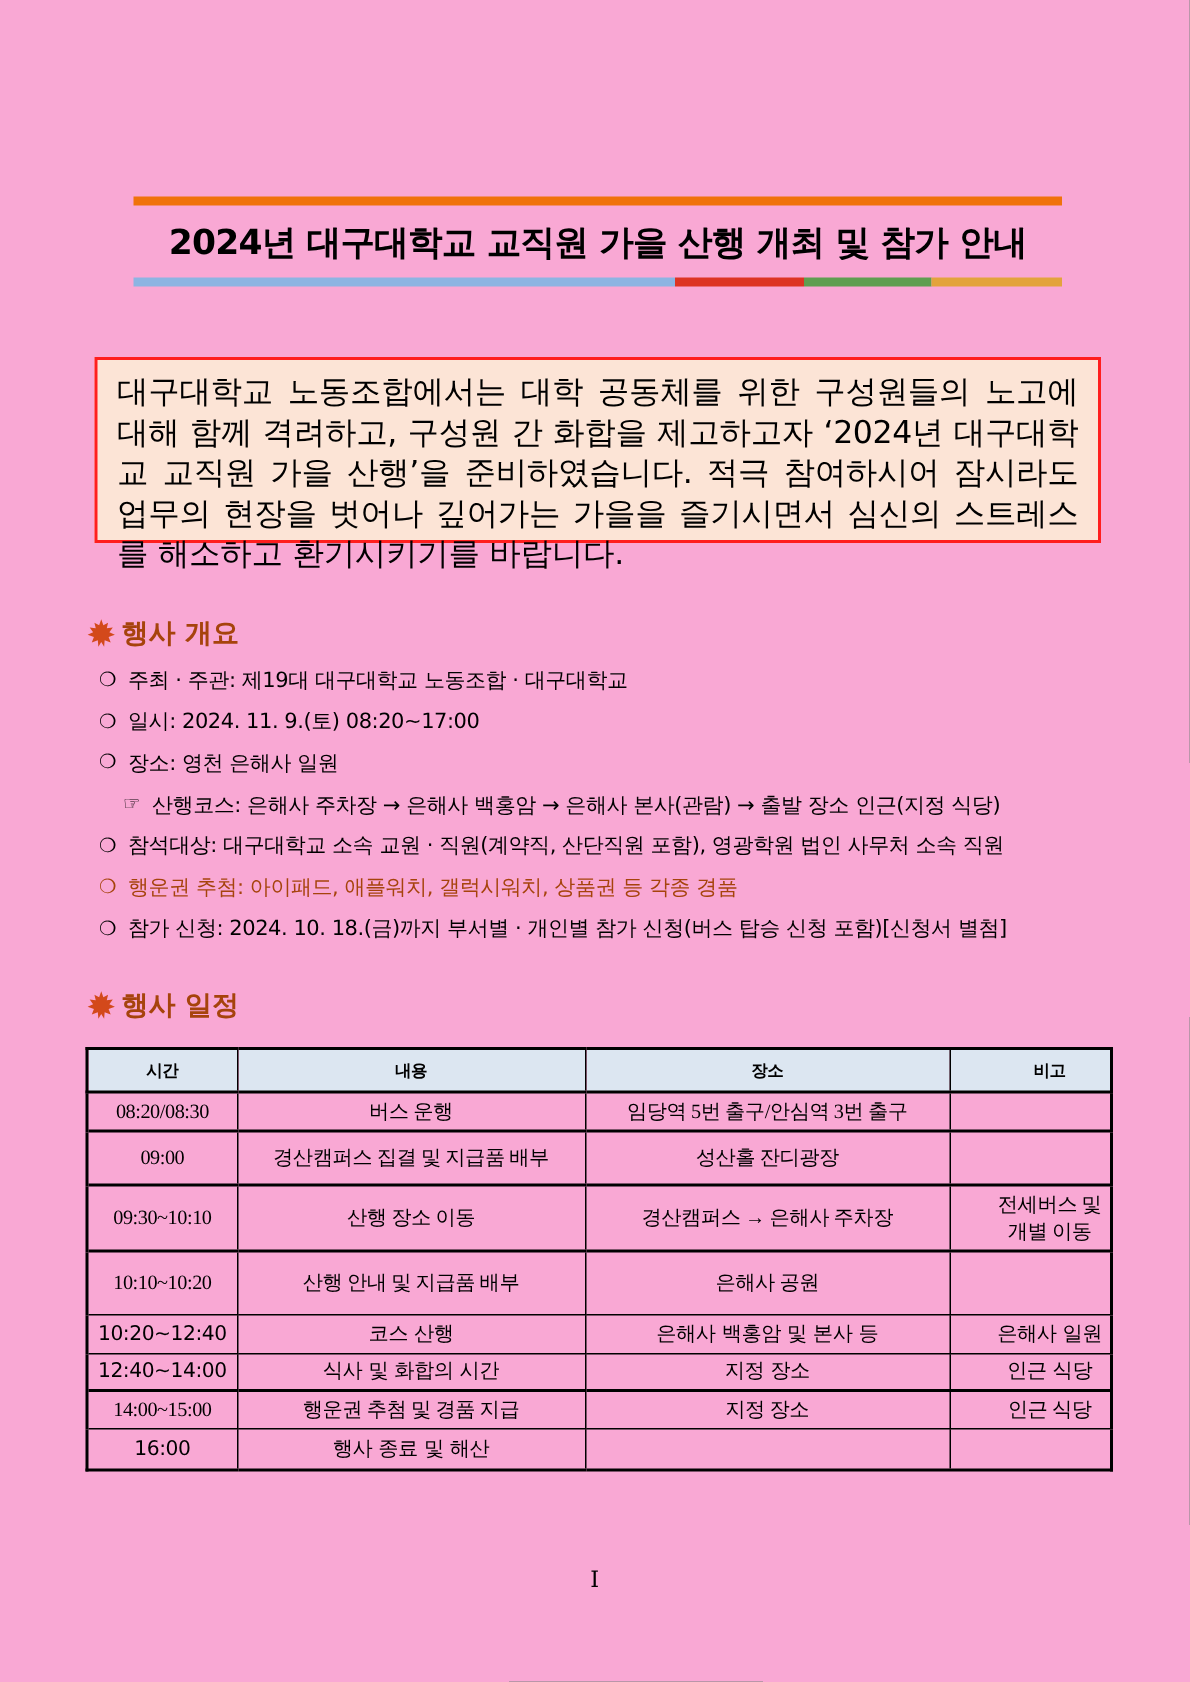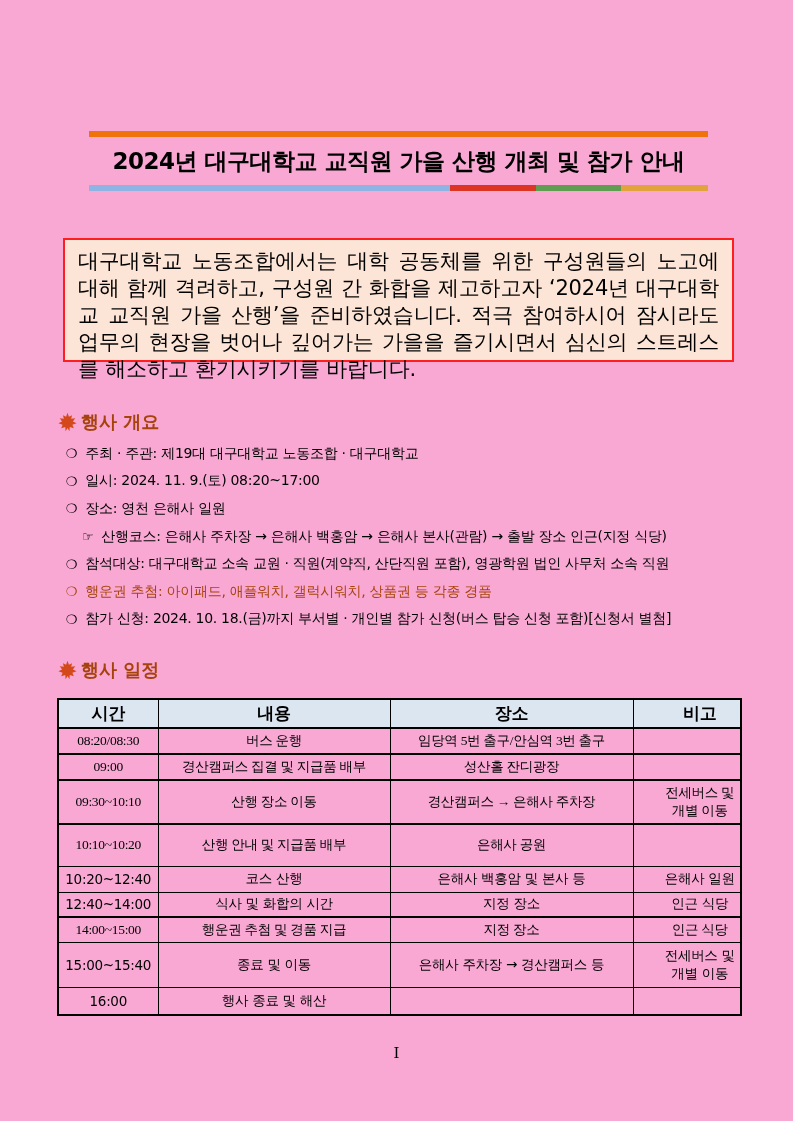--- a/index.html
+++ b/index.html
@@ -55,21 +55,21 @@
   .schedule-table {
     position:absolute; left:57px; top:698px; width:683px;
     border-collapse:collapse; table-layout:fixed;
   }
   .schedule-table th, .schedule-table td {
     border:1.5px solid #000; text-align:center; vertical-align:middle;
     padding:1px 3px; font-size:13.5px; letter-spacing:-0.3px;
     white-space:pre-line; overflow:hidden;
   }
   .schedule-table th {
-    background:#DCE6F1; font-weight:bold; font-size:17px;
+    background:#DCE6F1; font-weight:bold; font-size:11px;
     border-top:2.5px solid #000; border-bottom:2.5px solid #000;
   }
   .schedule-table tr.thick td { border-top:2.5px solid #000;font-family:Liberation Serif, serif; }
   .schedule-table tr:last-child td { border-bottom:2.5px solid #000; }
   .schedule-table th:first-child, .schedule-table td:first-child { border-left:2.5px solid #000; }
   .schedule-table th:last-child,  .schedule-table td:last-child  { border-right:2.5px solid #000;padding-left:29px; }
   
   .page-number {
     position:absolute; left:0; top:1044px; width:100%;
     text-align:center; font-family:"DejaVu Serif","Liberation Serif",serif;
@@ -150,21 +150,21 @@
           <th>비고</th>
         </tr>
       </thead>
     <tbody>
         <tr class="thick" style="height: 26px;">
           <td>08:20/08:30</td>
           <td>버스 운행</td>
           <td>임당역 5번 출구/안심역 3번 출구</td>
           <td></td>
         </tr>
-        <tr class="thick" style="height: 26px;">
+        <tr class="thick" style="height: 36px;">
           <td>09:00</td>
           <td>경산캠퍼스 집결 및 지급품 배부</td>
           <td>성산홀 잔디광장</td>
           <td></td>
         </tr>
         <tr class="thick" style="height: 44px;">
           <td>09:30~10:10</td>
           <td>산행 장소 이동</td>
           <td>경산캠퍼스 → 은해사 주차장</td>
           <td>전세버스 및
@@ -187,27 +187,20 @@
           <td>식사 및 화합의 시간</td>
           <td>지정 장소</td>
           <td>인근 식당</td>
         </tr>
         <tr class="thick" style="height: 25px;">
           <td>14:00~15:00</td>
           <td>행운권 추첨 및 경품 지급</td>
           <td>지정 장소</td>
           <td>인근 식당</td>
         </tr>
-        <tr style="height: 45px;">
-          <td>15:00~15:40</td>
-          <td>종료 및 이동</td>
-          <td>은해사 주차장 → 경산캠퍼스 등</td>
-          <td>전세버스 및
-개별 이동</td>
-        </tr>
         <tr style="height: 28px;">
           <td>16:00</td>
           <td>행사 종료 및 해산</td>
           <td></td>
           <td></td>
         </tr>
       </tbody>
   </table>
 
   <div class="page-number">I</div>

